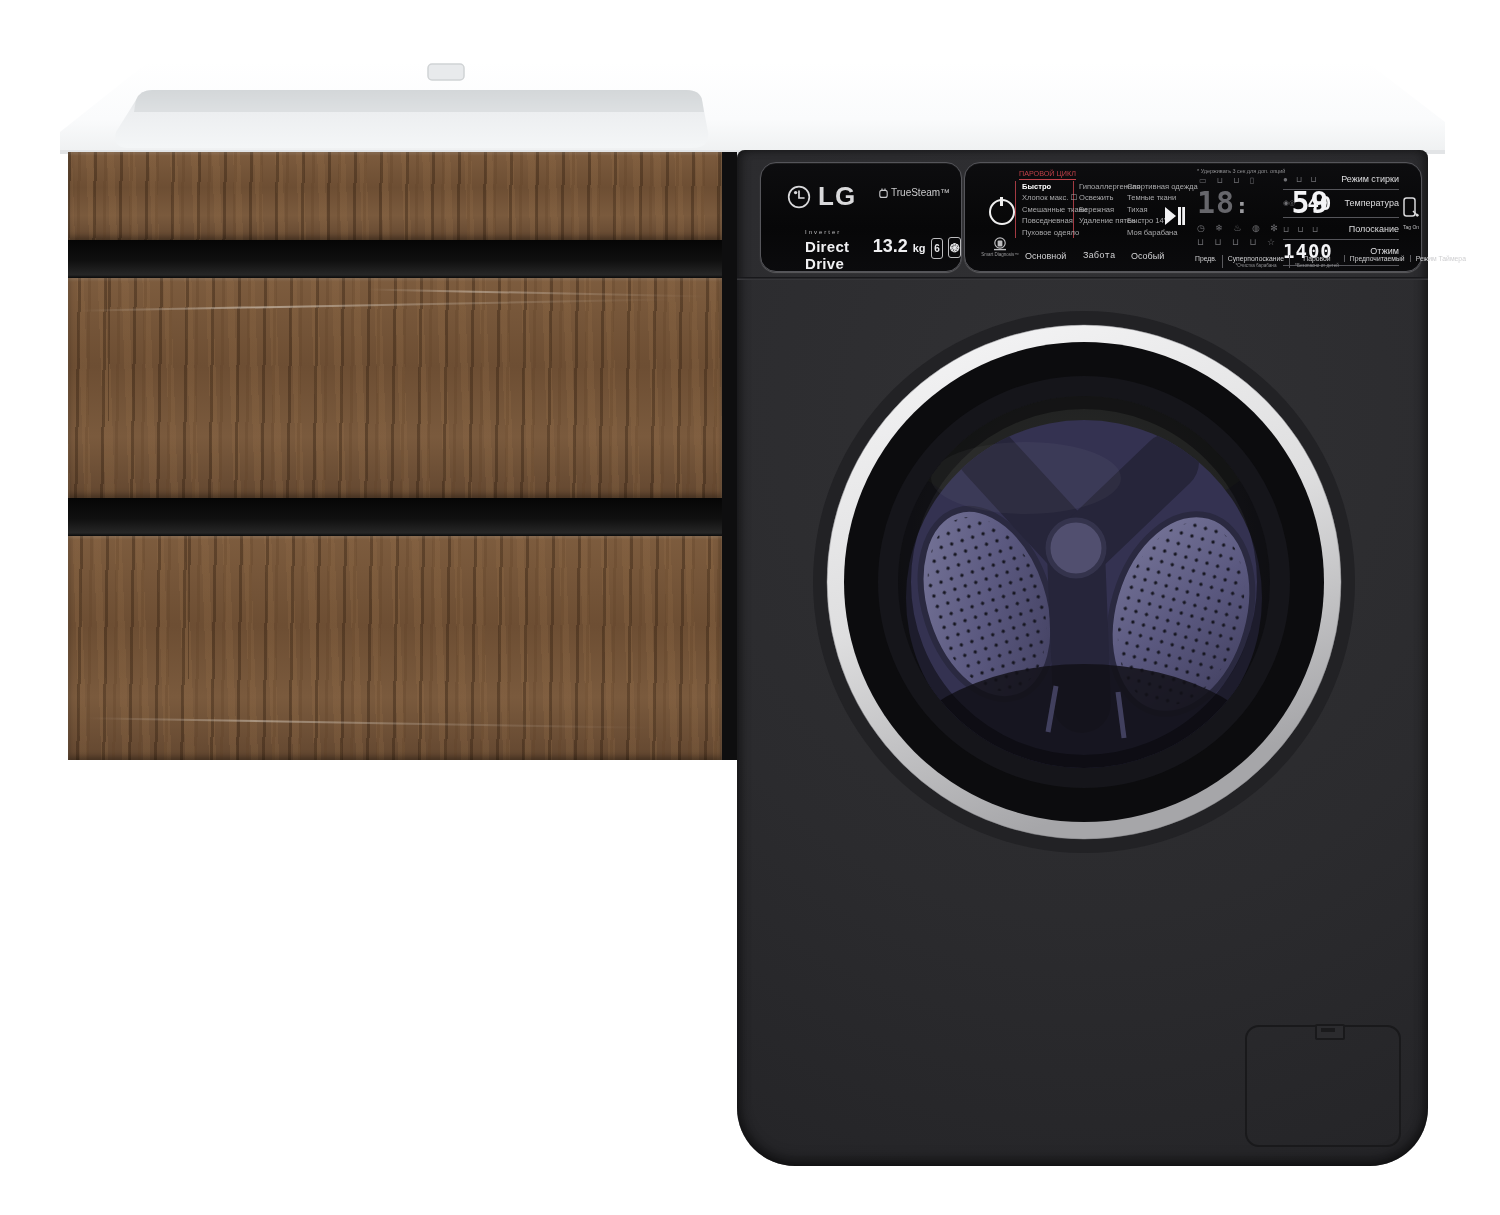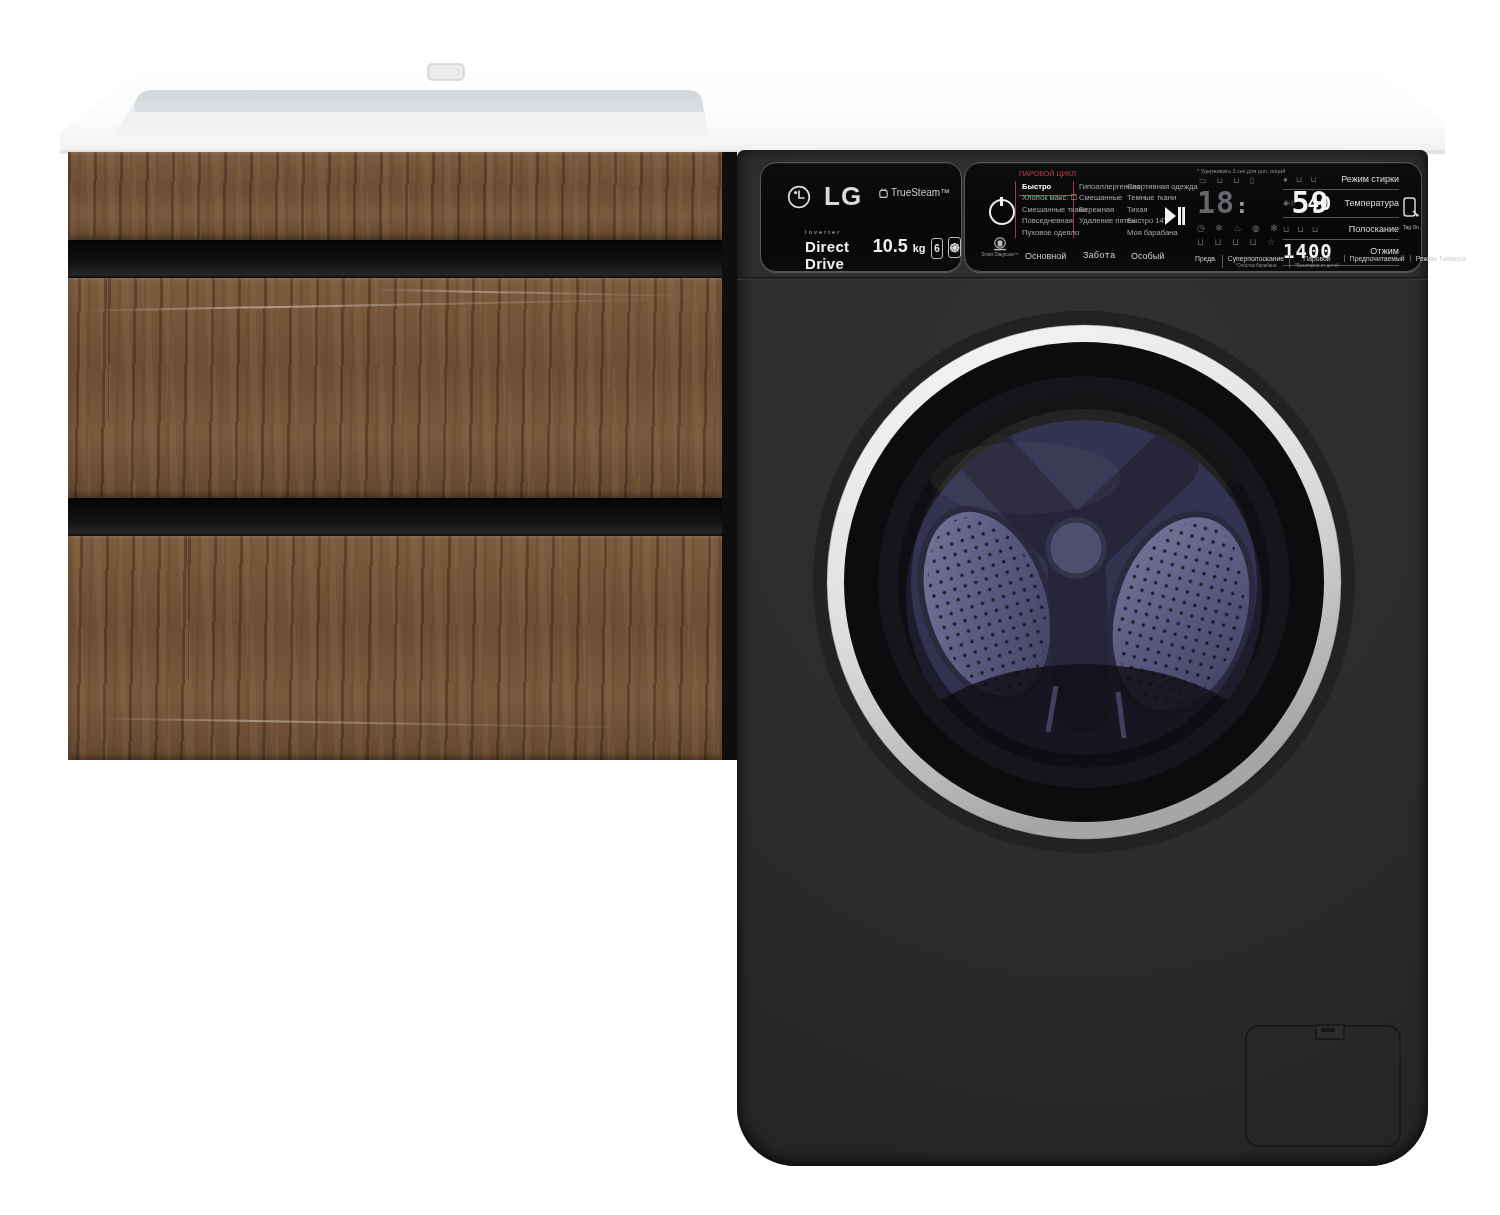--- a/index.html
+++ b/index.html
@@ -31,40 +31,40 @@
     box-shadow:inset 0 -6px 14px rgba(0,0,0,.45), inset 4px 0 10px rgba(0,0,0,.25), inset -4px 0 10px rgba(0,0,0,.25);}
   #panel-seam{left:737px;top:277px;width:691px;height:3px;
     background:linear-gradient(180deg,#111113 0%, #3d3d41 100%);}
 
   
   #panel{left:760px;top:162px;width:660px;height:110px;}
   .panel-sec{position:absolute;top:0;height:108px;background:linear-gradient(180deg,#0d0d0f 0%,#070708 60%,#0b0b0d 100%);
     border:1px solid #55555a;border-radius:16px;box-shadow:inset 0 1px 0 rgba(255,255,255,.07), 0 1px 1px rgba(255,255,255,.22);}
   #panel-left{left:0;width:200px;}
   #panel-right{left:204px;width:456px;}
-  #lg-row{left:26px;top:18px;display:flex;align-items:center;gap:13px;}
+  #lg-row{left:26px;top:18px;display:flex;align-items:center;gap:7px;}
   #lg-text{font-size:26px;font-weight:bold;color:#d9d9db;letter-spacing:1px;}
   #truesteam{left:118px;top:24px;font-size:10px;color:#c9c9cb;display:flex;align-items:center;gap:3px;}
   #inverter{left:44px;top:66px;font-size:6px;letter-spacing:2px;color:#bdbdbf;}
   #dd-row{left:44px;top:73px;display:flex;align-items:baseline;gap:5px;color:#f0f0f2;}
   #dd-name{font-size:15px;font-weight:bold;letter-spacing:.3px;}
   #dd-cap{font-size:18px;font-weight:bold;}
   #dd-unit{font-size:11px;font-weight:bold;}
   .badge{width:15px;height:19px;border:1px solid #bcbcbe;border-radius:3px;color:#e8e8ea;
     font-size:10px;font-weight:bold;display:flex;align-items:center;justify-content:center;}
 
   
   #power-btn{left:24px;top:36px;width:22px;height:22px;border:2.5px solid #efefef;border-radius:50%;}
   #power-btn:before{content:"";position:absolute;left:8.5px;top:-6px;width:3.5px;height:12px;background:#0a0a0a;}
   #power-btn:after{content:"";position:absolute;left:9px;top:-4px;width:2.5px;height:9px;background:#efefef;}
   #smartdiag{left:22px;top:74px;width:26px;height:20px;display:flex;flex-direction:column;align-items:center;}
   #sd-cap{font-size:4.5px;color:#9a9a9c;margin-top:1px;white-space:nowrap;}
 
   .prog-col{position:absolute;top:18px;font-size:7.6px;line-height:11.4px;color:#a9a9ab;white-space:nowrap;}
-  #steam-hd{left:54px;top:6px;font-size:7.2px;color:#c04048;border-bottom:1px solid #c04048;padding-bottom:17px;}
+  #steam-hd{left:54px;top:6px;font-size:7.2px;color:#c04048;border-bottom:1px solid #c04048;padding-bottom:1px;}
   #col-steam{left:50px;border-left:1.5px solid #a33a42;border-right:1.5px solid #a33a42;padding:0 5px 0 6px;width:46px;}
   #col-steam .first{color:#ffffff;font-weight:bold;}
   #col-care{left:114px;}
   #col-special{left:162px;}
   .grp-row{position:absolute;top:88px;font-size:9px;color:#d2d2d4;}
   #play-btn{left:198px;top:42px;width:22px;height:22px;}
 
   
   #disp-note{left:232px;top:5px;font-size:5.5px;color:#8f8f92;white-space:nowrap;}
   .iconrow{position:absolute;color:#6f6f73;letter-spacing:4px;font-size:8px;white-space:nowrap;}
@@ -213,21 +213,21 @@
     <div id="truesteam" class="abs">
       <svg width="9" height="10" viewBox="0 0 9 10">
         <rect x="0.8" y="2.4" width="7.4" height="7" rx="2" fill="none" stroke="#c9c9cb" stroke-width="1.1"></rect>
         <path d="M3 0.6 v1.4 M6 0.6 v1.4" stroke="#c9c9cb" stroke-width="1.1"></path>
       </svg>
       <span>TrueSteam™</span>
     </div>
     <div id="inverter" class="abs">Inverter</div>
     <div id="dd-row" class="abs">
       <span id="dd-name">Direct Drive</span>
-      <span id="dd-cap">10.5</span>
+      <span id="dd-cap">13.2</span>
       <span id="dd-unit">kg</span>
       <span class="badge">6</span>
       <span class="badge" style="font-size:12px;">֎</span>
     </div>
   </div>
 
   <div id="panel-right" class="panel-sec">
 
     <div id="power-btn" class="abs"></div>
     <div id="smartdiag" class="abs">
@@ -242,21 +242,21 @@
     <div id="steam-hd" class="abs">ПАРОВОЙ ЦИКЛ</div>
     <div id="col-steam" class="prog-col">
       <div class="first">Быстро</div>
       <div>Хлопок макс. ☐</div>
       <div>Смешанные ткани</div>
       <div>Повседневная</div>
       <div>Пуховое одеяло</div>
     </div>
     <div id="col-care" class="prog-col">
       <div>Гипоаллергенная</div>
-      <div>Смешанные</div>
+      <div>Освежить</div>
       <div>Бережная</div>
       <div>Удаление пятен</div>
     </div>
     <div id="col-special" class="prog-col">
       <div>Спортивная одежда</div>
       <div>Темные ткани</div>
       <div>Тихая</div>
       <div>Быстро 14'</div>
       <div>Моя барабана</div>
     </div>

